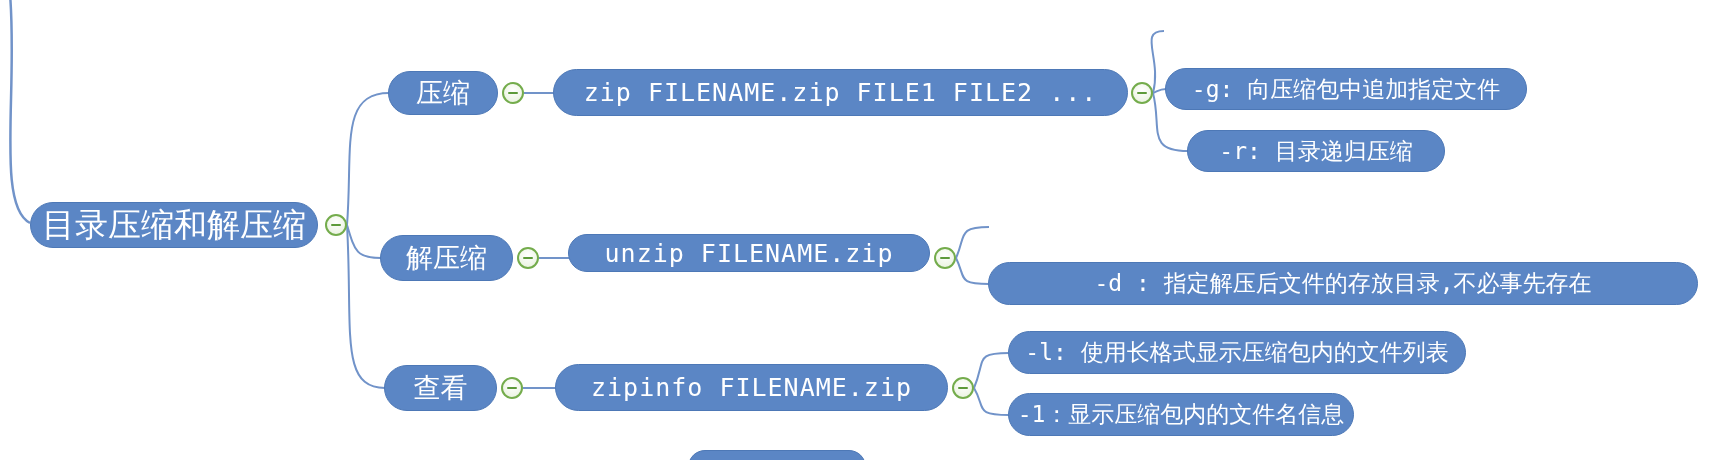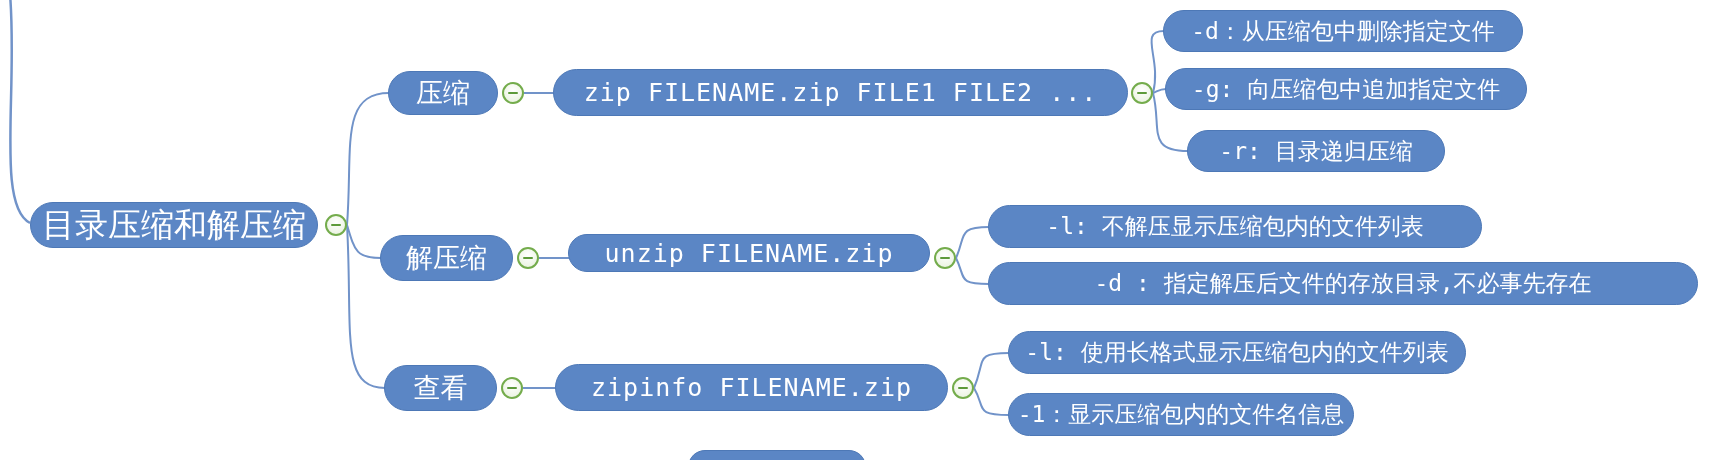--- a/index.html
+++ b/index.html
@@ -77,29 +77,27 @@
     </g>
   </svg>
 
   <div class="node root" id="n-root">目录压缩和解压缩</div>
   <div class="mcircle" id="c-root"></div>
 
   <div class="node topic" id="n-b0">压缩</div>
   <div class="mcircle" id="c-b0"></div>
   <div class="node cmd" id="n-cmd0">zip FILENAME.zip FILE1 FILE2 ...</div>
   <div class="mcircle" id="c-cmd0"></div>
-  <div class="node opt" id="n-o00">-d：从压缩包中删除指定文件</div>
   <div class="node opt" id="n-o01">-g: 向压缩包中追加指定文件</div>
   <div class="node topic" id="n-b1">解压缩</div>
 
   <div class="node opt" id="n-o02">-r: 目录递归压缩</div>
   <div class="mcircle" id="c-b1"></div>
   <div class="node cmd" id="n-cmd1">unzip FILENAME.zip</div>
   <div class="mcircle" id="c-cmd1"></div>
-  <div class="node opt" id="n-o10">-l: 不解压显示压缩包内的文件列表</div>
   <div class="node opt" id="n-o11">-d : 指定解压后文件的存放目录,不必事先存在</div>
 
   <div class="node topic" id="n-b2">查看</div>
   <div class="mcircle" id="c-b2"></div>
   <div class="node cmd" id="n-cmd2">zipinfo FILENAME.zip</div>
   <div class="mcircle" id="c-cmd2"></div>
   <div class="node opt" id="n-o20">-l: 使用长格式显示压缩包内的文件列表</div>
   <div class="node opt" id="n-o21">-1：显示压缩包内的文件名信息</div>
 
   <div class="node opt" id="n-partial"></div>

